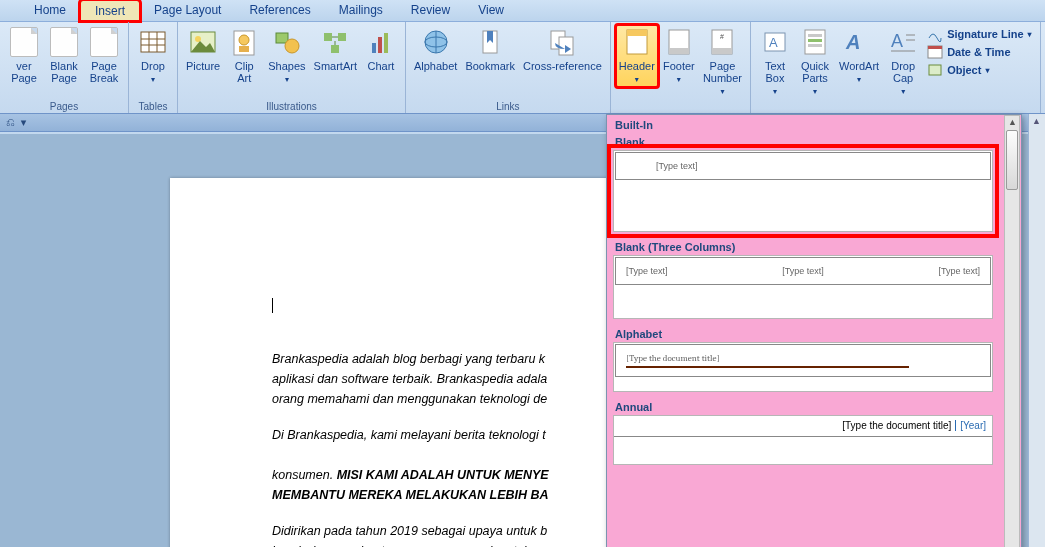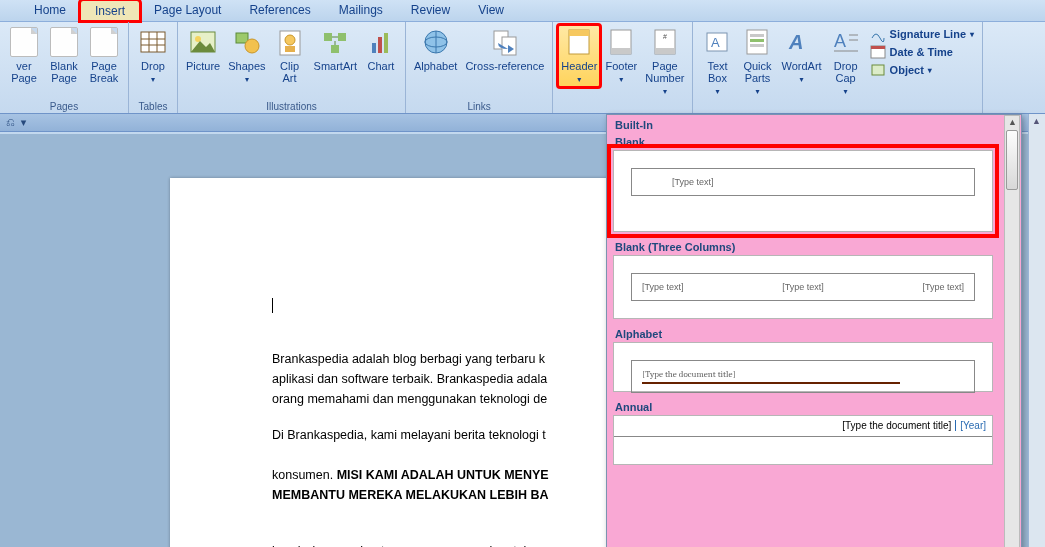--- a/index.html
+++ b/index.html
@@ -31,36 +31,36 @@
   .placeholder-ico::before { content: ""; position: absolute; right: 0; top: 0; border-width: 0 6px 6px 0; border-style: solid; border-color: #c5d9ef #c5d9ef #d0d0d0 #d0d0d0; }
 
   
   .quickbar { height: 18px; background: linear-gradient(#a7c3e3,#92b2d8); border-bottom: 1px solid #6f94c9; display:flex; align-items:center; padding-left:6px; gap:6px; }
   .quickbar span { font-size:11px; color:#274a7d; }
 
   .workspace { position: absolute; top: 134px; left: 0; right: 0; bottom: 0; background: #9ab7d3; overflow:hidden; }
   .page { position: absolute; top: 44px; left: 170px; width: 700px; height: 500px; background: #fff; box-shadow: 0 0 3px rgba(0,0,0,.3); padding: 120px 100px 40px 102px; }
   .cursor { display:inline-block; width:1px; height:15px; background:#000; }
   .doc-text { font-size: 12.5px; color: #000; margin-top: 32px; line-height: 20px; font-family: Calibri, sans-serif; }
-  .doc-text p { margin-bottom: 16px; }
+  .doc-text p { margin-bottom: 16px; font-style: italic; }
   .bold { font-weight: bold; }
 
   
   .gallery { position: absolute; top: 114px; left: 606px; width: 416px; height: 518px; background: #f9a8d4; border: 1px solid #7b93b0; box-shadow: 2px 2px 6px rgba(0,0,0,.3); display:flex; flex-direction:column; }
   .gallery-body { flex:1; overflow:hidden; padding: 1px 4px 0 6px; position:relative; }
   .gallery-scroll { position:absolute; right:1px; top:0; bottom:0; width:16px; background:#e6e6e6; border:1px solid #bbb; }
   .gallery-scroll .thumb { position:absolute; top:14px; left:1px; right:1px; height:60px; background:linear-gradient(#fdfdfd,#d8d8d8); border:1px solid #9a9a9a; border-radius:2px; }
   .gallery-scroll .arr { position:absolute; left:3px; font-size:9px; color:#555; }
   .gallery-scroll .up { top:1px; } .gallery-scroll .dn { bottom:1px; }
 
   .sec-title { font-size: 11px; font-weight: bold; color: #1f497d; padding: 3px 2px 2px; }
   .item-title { font-size: 11px; font-weight: bold; color: #1f497d; padding: 3px 2px 2px; }
   .preview { width: 380px; border: 1px solid #b6b6b6; background: #fff; margin-bottom: 6px; }
   .preview.highlight { outline: 4px solid red; outline-offset: 2px; }
-  .preview-inner { margin: 17px; border: 1px solid #888; padding: 8px 10px; font-size: 9px; color: #666; display:flex; justify-content:space-between; font-family: Calibri, sans-serif; }
+  .preview-inner { margin: 1px; border: 1px solid #888; padding: 8px 10px; font-size: 9px; color: #666; display:flex; justify-content:space-between; font-family: Calibri, sans-serif; }
   .preview-inner.single { justify-content:flex-start; padding-left: 40px; }
   .preview-inner.center { justify-content:center; }
   .preview.tall { height: 82px; }
   .preview.med { height: 64px; }
   .preview.short { height: 50px; }
   .alpha-line { border-top: 2px solid #620; }
   .annual-line { border-bottom: 1px solid #888; text-align:right; font-size:10px; padding:4px 6px; font-family: "Cambria", serif; }
   .annual-line .yr { color:#2a6bb2; border-left:1px solid #2a6bb2; padding-left:4px; margin-left:4px;}
 
   .gallery-footer { border-top: 1px solid #c7c7c7; padding: 5px 8px; font-size: 11px; color: #333; display:flex; align-items:center; gap:8px; background:#f0f0f0; }
@@ -135,37 +135,37 @@
               <rect x="3" y="5" width="24" height="20" fill="#e6f0c8" stroke="#6b8b3d"></rect>
               <circle cx="10" cy="12" r="3" fill="#f4d35e"></circle>
               <path d="M3 25 L12 14 L18 20 L22 16 L27 25 Z" fill="#6b8b3d"></path>
             </svg>
           </div>
           <span>Picture</span>
         </div>
       <div class="rbtn">
           <div class="ico">
             <svg width="30" height="30">
-              <rect x="4" y="6" width="12" height="10" fill="#9cc96b" stroke="#5a8a3a"></rect>
-              <circle cx="20" cy="19" r="7" fill="#f2c14e" stroke="#c9972b"></circle>
-            </svg>
-          </div>
-          <span>Shapes</span>
-          <span class="drop"></span>
-        </div>
-      <div class="rbtn">
-          <div class="ico">
-            <svg width="30" height="30">
               <rect x="5" y="4" width="20" height="24" fill="#fff" stroke="#999"></rect>
               <circle cx="15" cy="13" r="5" fill="#f6c85f" stroke="#c9972b"></circle>
               <rect x="10" y="19" width="10" height="6" fill="#e6b04d"></rect>
             </svg>
           </div>
           <span style="white-space:pre;">Clip
 Art</span>
+        </div>
+      <div class="rbtn">
+          <div class="ico">
+            <svg width="30" height="30">
+              <rect x="4" y="6" width="12" height="10" fill="#9cc96b" stroke="#5a8a3a"></rect>
+              <circle cx="20" cy="19" r="7" fill="#f2c14e" stroke="#c9972b"></circle>
+            </svg>
+          </div>
+          <span>Shapes</span>
+          <span class="drop"></span>
         </div>
       <div class="rbtn">
           <div class="ico">
             <svg width="30" height="30">
               <rect x="4" y="6" width="8" height="8" fill="#8fc06d"></rect>
               <rect x="18" y="6" width="8" height="8" fill="#8fc06d"></rect>
               <rect x="11" y="18" width="8" height="8" fill="#8fc06d"></rect>
               <line x1="12" y1="10" x2="18" y2="10" stroke="#5a8a3a"></line>
               <line x1="15" y1="14" x2="15" y2="18" stroke="#5a8a3a"></line>
             </svg>
@@ -190,20 +190,29 @@
     <div class="group-row">
       <div class="rbtn">
           <div class="ico">
             <svg width="30" height="30">
               <circle cx="15" cy="15" r="11" fill="#8fc2e8" stroke="#3a77ad"></circle>
               <ellipse cx="15" cy="15" rx="11" ry="5" fill="none" stroke="#3a77ad"></ellipse>
               <line x1="15" y1="4" x2="15" y2="26" stroke="#3a77ad"></line>
             </svg>
           </div>
           <span>Alphabet</span>
+        </div>
+      <div class="rbtn">
+          <div class="ico">
+            <svg width="30" height="30">
+              <rect x="8" y="4" width="14" height="22" fill="#fff" stroke="#999"></rect>
+              <path d="M12 4 V16 L15 13 L18 16 V4 Z" fill="#4f81bd"></path>
+            </svg>
+          </div>
+          <span>Bookmark</span>
         </div>
       <div class="rbtn" style="min-width:70px;">
           <div class="ico">
             <svg width="30" height="30">
               <rect x="4" y="4" width="14" height="18" fill="#fff" stroke="#999"></rect>
               <rect x="12" y="10" width="14" height="18" fill="#fff" stroke="#999"></rect>
               <path d="M8 22 Q8 28 18 28 L18 24 L24 28 L18 32 L18 28" fill="#4f81bd" transform="translate(0,-6)"></path>
             </svg>
           </div>
           <span>Cross-reference</span>
@@ -331,21 +340,21 @@
   <span>⎌</span>
   <span>▾</span>
 </div>
 
 <div class="workspace">
   <div class="page">
     <span class="cursor"></span>
     <div class="doc-text">
       <p><span>Brankaspedia adalah blog berbagi yang terbaru k</span><br><span>aplikasi dan software terbaik. Brankaspedia adala</span><br><span>orang memahami dan menggunakan teknologi de</span></p>
       <p><span>Di Brankaspedia, kami melayani berita teknologi t</span><br><br><span>konsumen. </span><span class="bold">MISI KAMI ADALAH UNTUK MENYE</span><br><span class="bold">MEMBANTU MEREKA MELAKUKAN LEBIH BA</span></p>
-      <p><br><span>jawab dan membantu orang menggunakan tekn</span></p>
+      <p><span>Didirikan pada tahun 2019 sebagai upaya untuk b</span><br><span>jawab dan membantu orang menggunakan tekn</span></p>
     </div>
   </div>
 </div>
 
 <div class="gallery">
   <div class="gallery-body">
     <div class="sec-title">Built-In</div>
 
     <div class="item-title">Blank</div>
     <div class="preview tall highlight">

